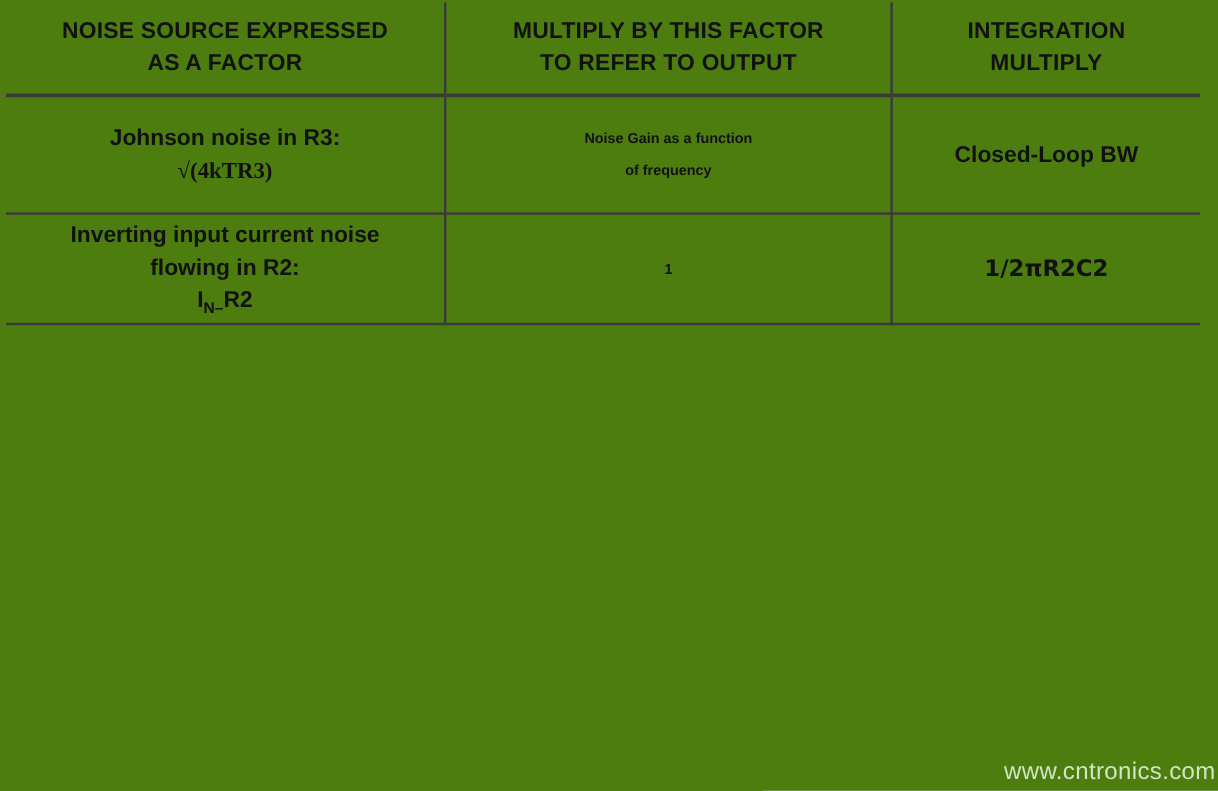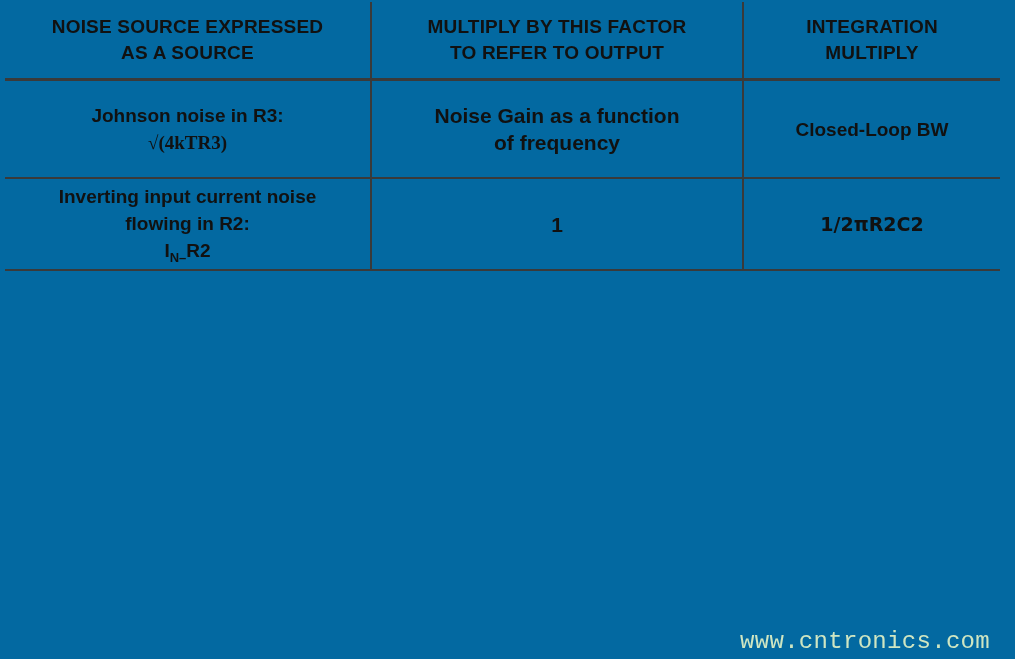--- a/index.html
+++ b/index.html
@@ -15,21 +15,21 @@
     overflow: hidden;
     position: relative;
   }
 
   .sheet {
     position: absolute;
     left: 0;
     top: 0;
     width: 1015px;
     height: 659px;
-    background: #0369a1;
+    background: #4d7c0f;
   }
 
   table.noise-table {
     position: absolute;
     left: 5px;
     top: 2px;
     width: 995px;
     border-collapse: collapse;
     table-layout: fixed;
   }
@@ -72,21 +72,21 @@
     padding-bottom: 2px;
     vertical-align: middle;
   }
 
   .cell {
     font-size: 19px;
     line-height: 27px;
     padding: 0 12px;
   }
   .cell.mid {
-    font-size: 21px;
+    font-size: 12px;
   }
 
   
   tr.r1 td { height: 96px; }
   tr.r2 td { height: 98px; }
   tr.r3 td { height: 98px; }
   tr.r4 td { height: 88px; }
   tr.r5 td { height: 89px; }
   tr.r6 td { height: 90px; }
 
@@ -107,24 +107,24 @@
     font-weight: bold;
   }
 
   .pi {
     font-family: "DejaVu Sans", sans-serif;
     font-weight: bold;
   }
 
   .watermark {
     position: absolute;
-    right: 25px;
+    right: 2px;
     bottom: 4px;
-    font-size: 24px;
-    font-family: Liberation Mono, monospace;
+    font-size: 20px;
+    font-family: Liberation Sans, sans-serif;
     color: #cfe6c2;
     letter-spacing: 0.3px;
     white-space: nowrap;
   }
 </style>
 </head>
 <body>
 
 <div class="sheet">
 
@@ -132,21 +132,21 @@
     <colgroup>
       <col class="c1">
         <col class="c2">
         <col class="c3">
     </colgroup>
 
     <thead>
       <tr class="hdr">
         <th class="col-sep">
           <div>NOISE SOURCE EXPRESSED</div>
-          <div>AS A SOURCE</div>
+          <div>AS A FACTOR</div>
         </th>
         <th class="col-sep">
           <div>MULTIPLY BY THIS FACTOR</div>
           <div>TO REFER TO OUTPUT</div>
         </th>
         <th>
           <div>INTEGRATION</div>
           <div>MULTIPLY</div>
         </th>
       </tr>

